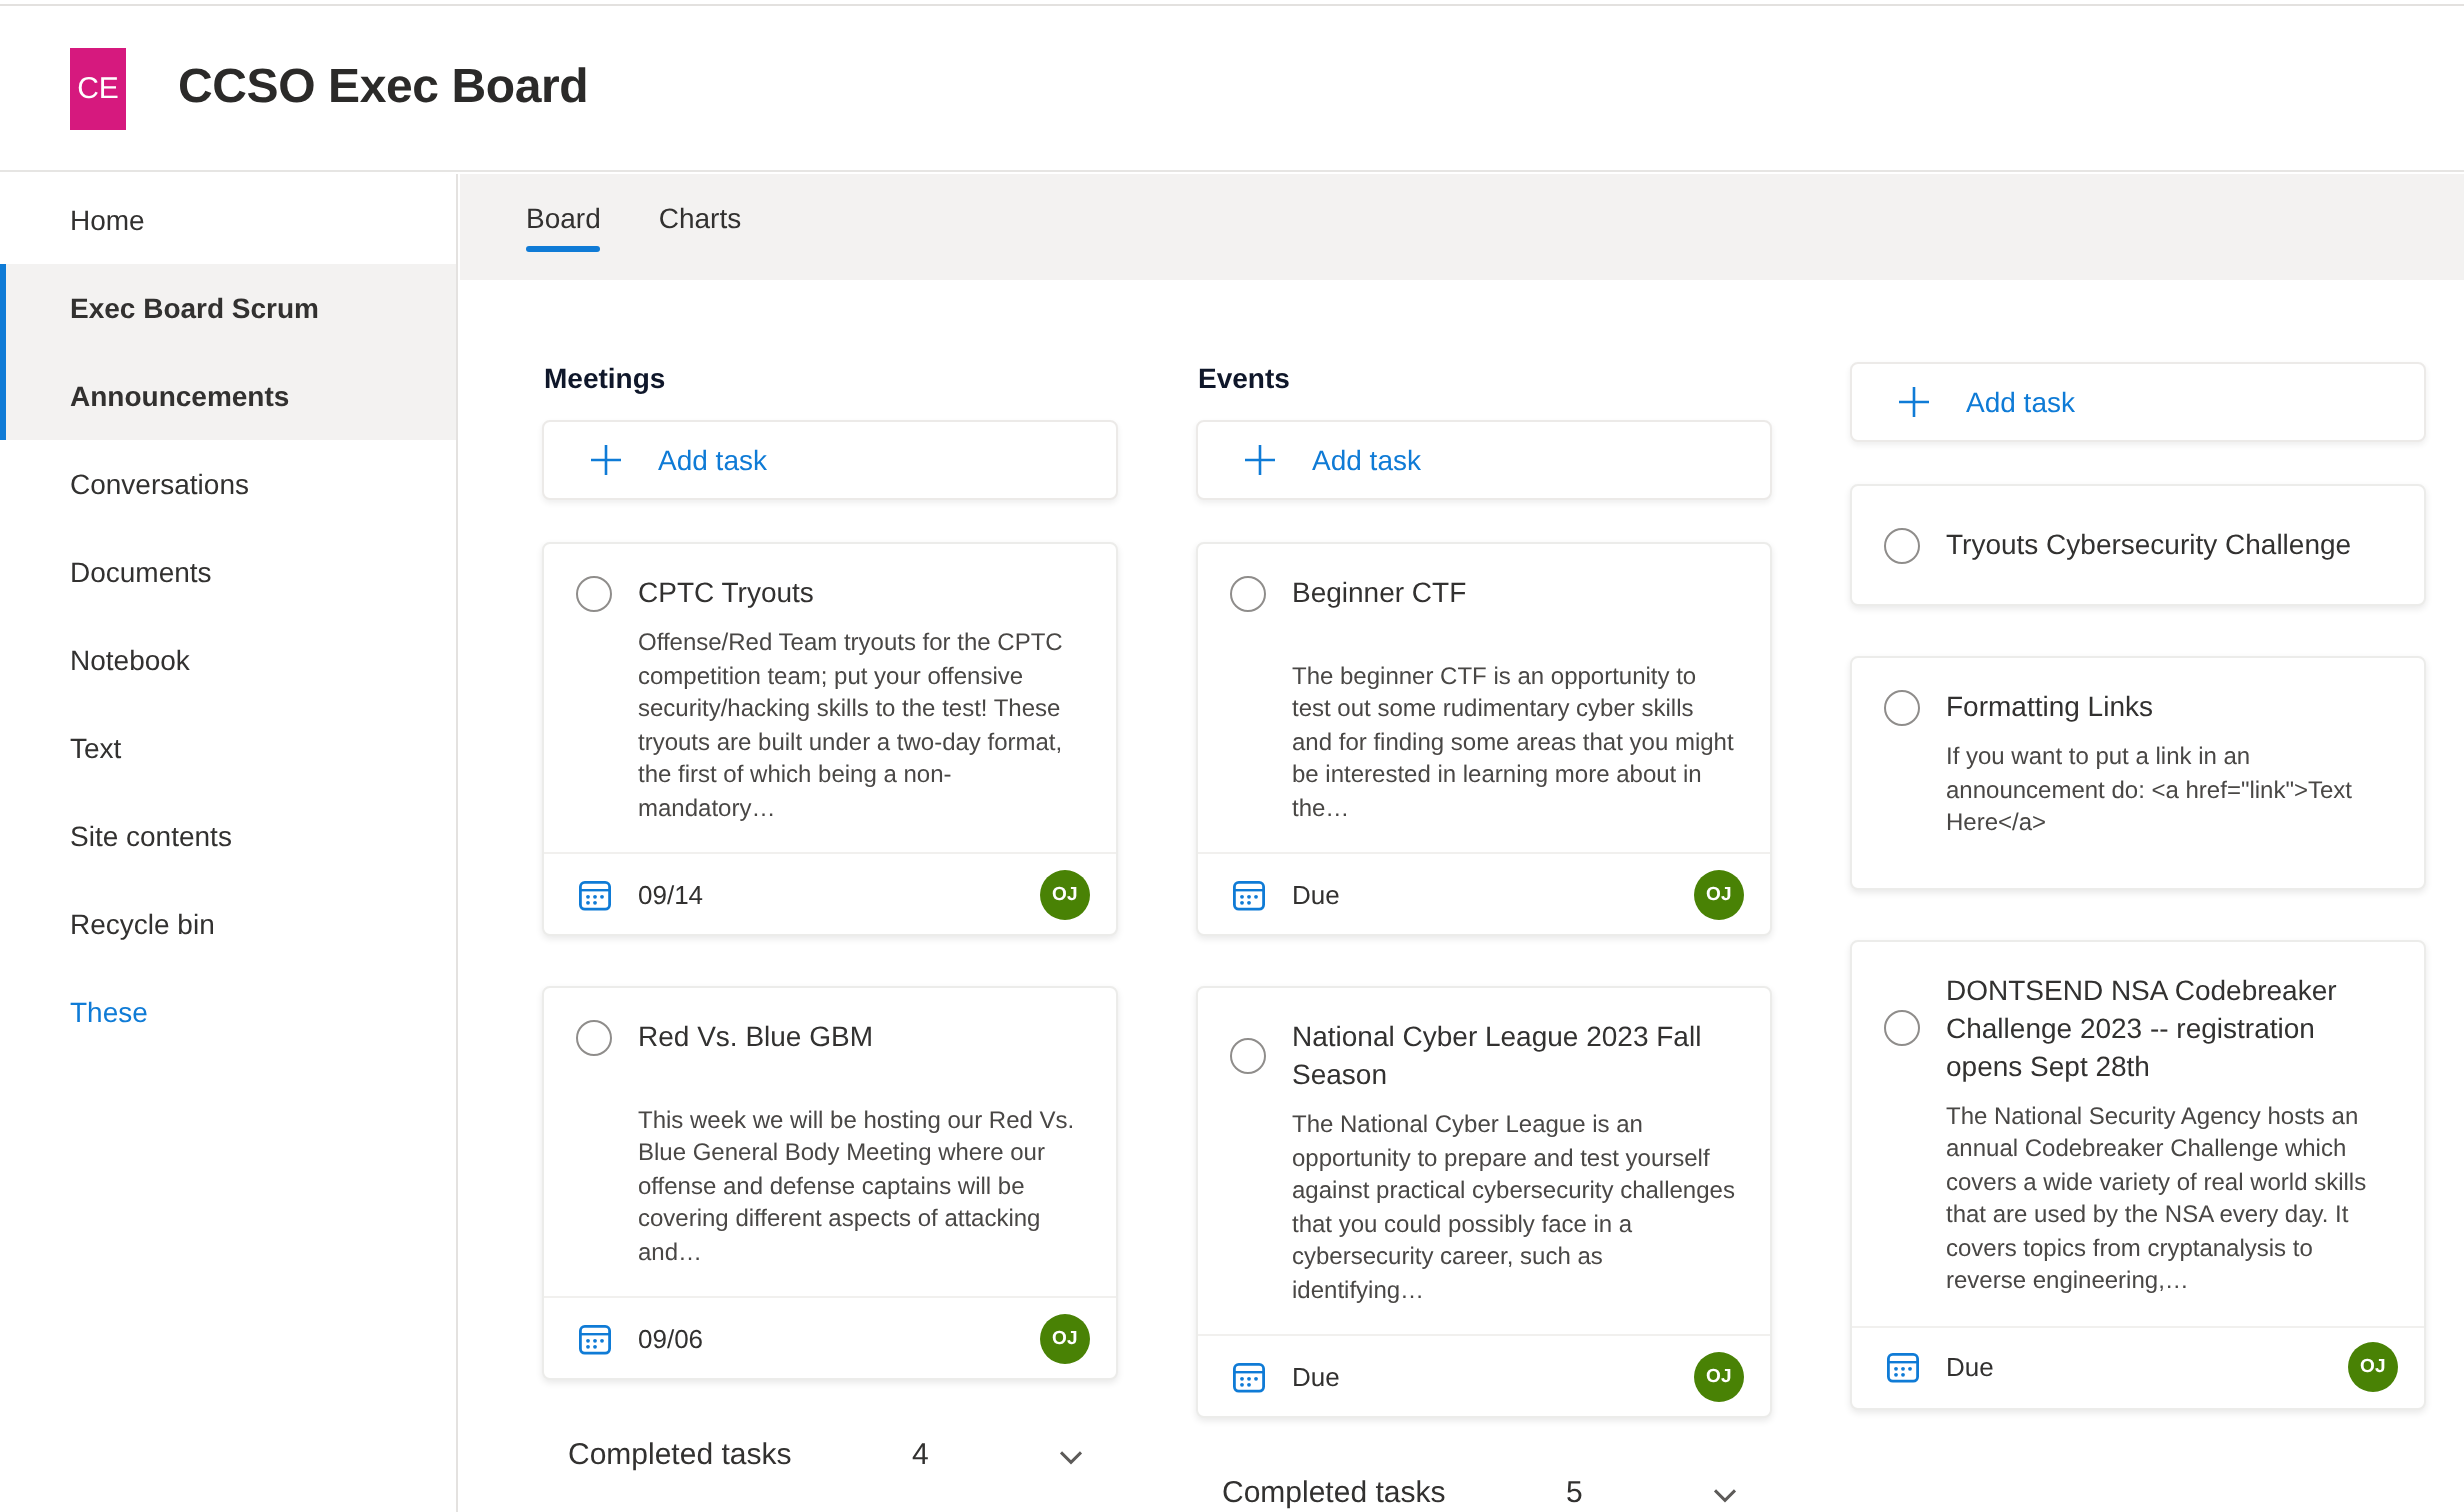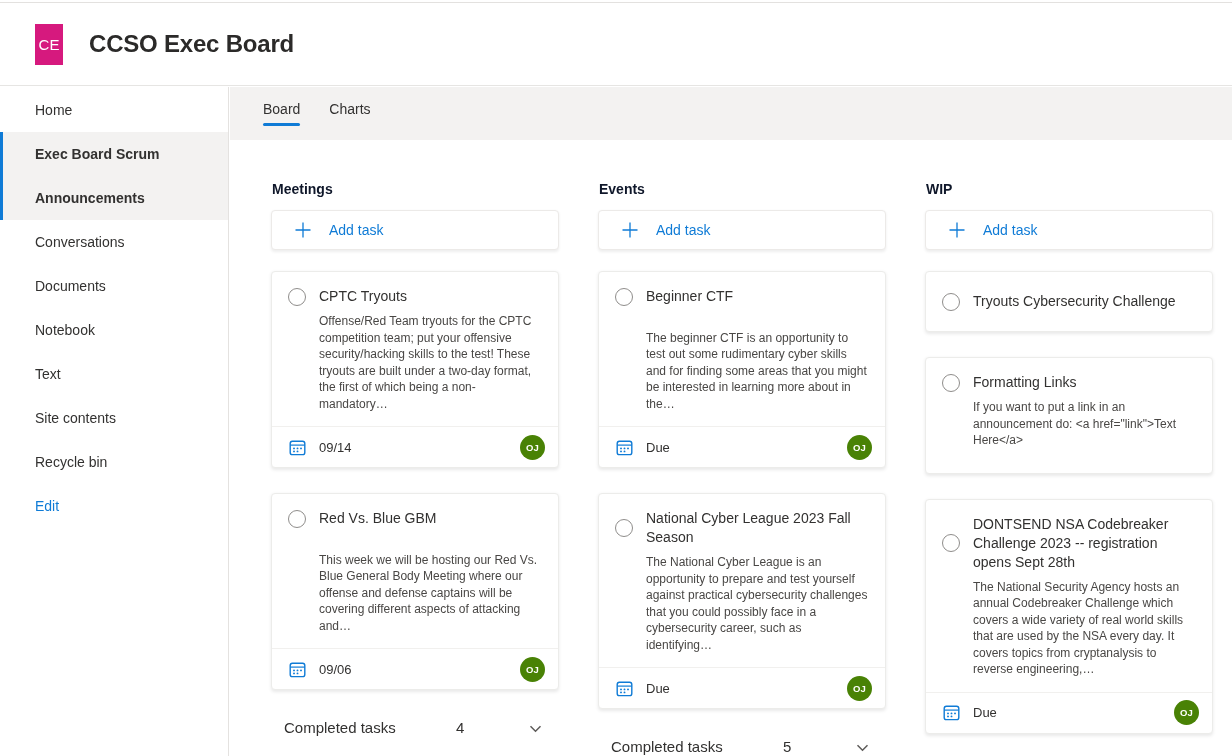--- a/index.html
+++ b/index.html
@@ -69,21 +69,21 @@
   <div class="sidebar">
     <div class="nav-item">Home</div>
     <div class="nav-item in-group">Exec Board Scrum</div>
     <div class="nav-item in-group">Announcements</div>
     <div class="nav-item">Conversations</div>
     <div class="nav-item">Documents</div>
     <div class="nav-item">Notebook</div>
     <div class="nav-item">Text</div>
     <div class="nav-item">Site contents</div>
     <div class="nav-item">Recycle bin</div>
-    <div class="nav-item edit-link">Edit</div>
+    <div class="nav-item edit-link">These</div>
   </div>
 
   <div class="main">
     <div class="tabbar">
       <div class="tab active">Board</div>
       <div class="tab">Charts</div>
     </div>
 
     <div class="board">
 
@@ -225,21 +225,20 @@
           <span class="completed-count">5</span>
           <span class="chevron">
             <svg width="15" height="15" viewBox="0 0 15 15">
                 <path d="M2.5 5.2l5 5 5-5" fill="none" stroke="currentColor" stroke-width="1.5"></path>
               </svg>
           </span>
         </div>
       </div>
 
       <div class="column">
-        <div class="col-title">WIP</div>
         <div class="add-task">
           <span class="plus-icon">
             <svg width="20" height="20" viewBox="0 0 20 20">
                 <path d="M10 2.5v15M2.5 10h15" stroke="currentColor" stroke-width="1.3" fill="none"></path>
               </svg>
           </span>
           <span>Add task</span>
         </div>
         <div class="cards">
           <div class="card">

